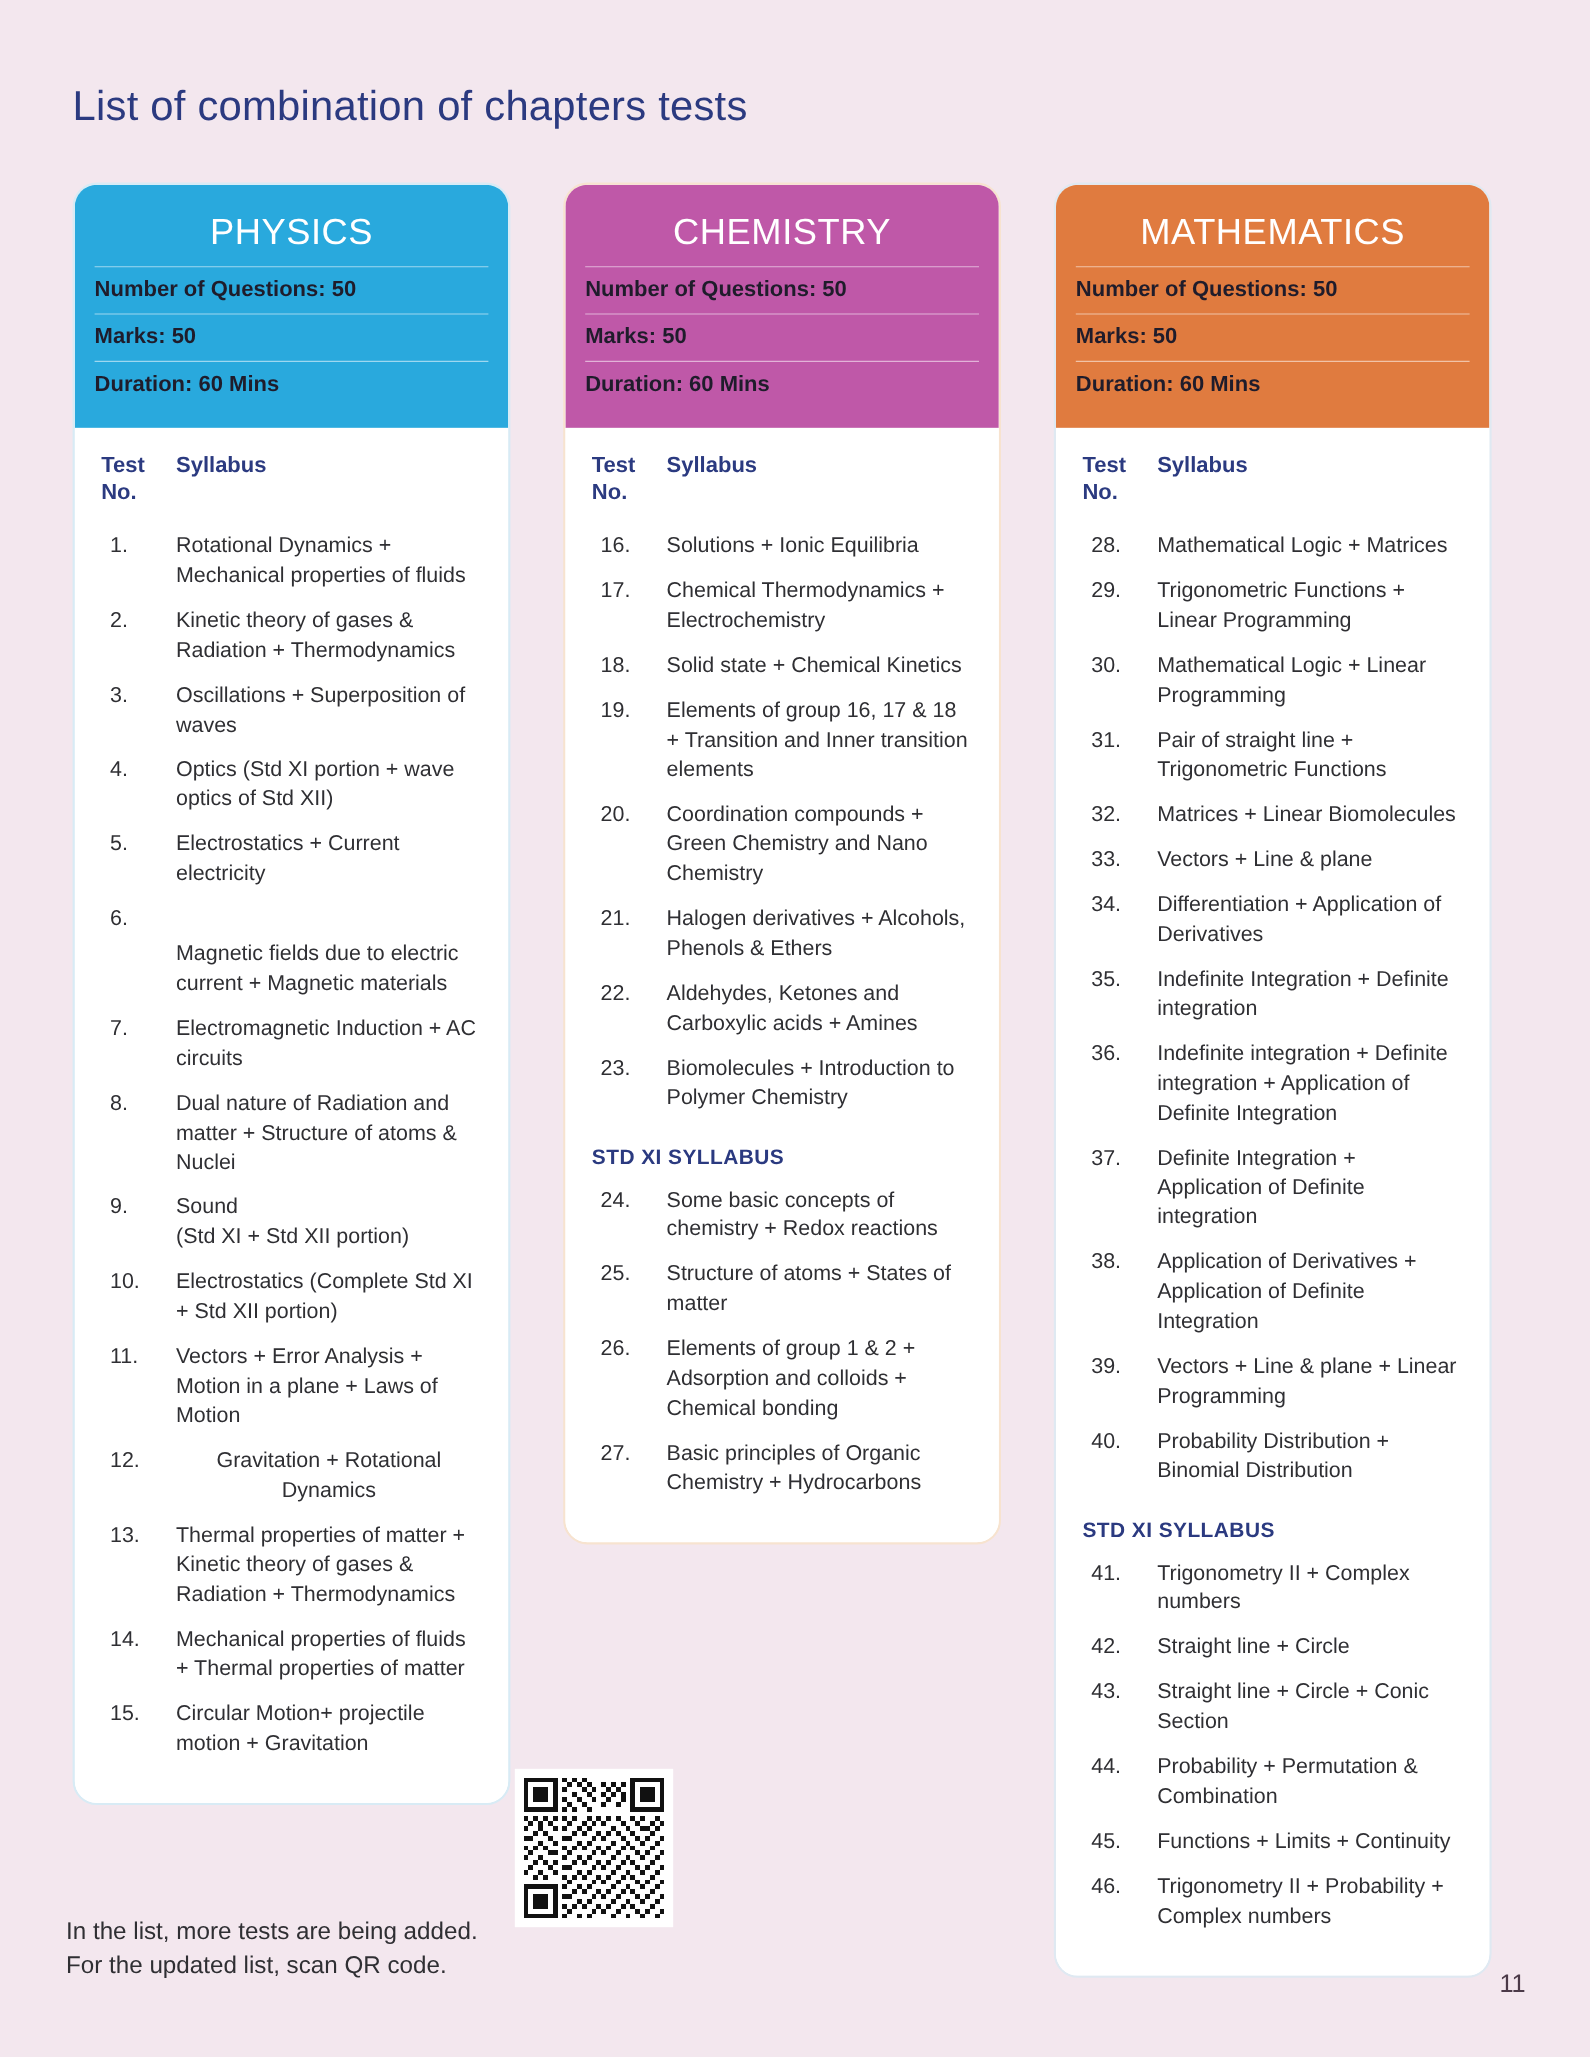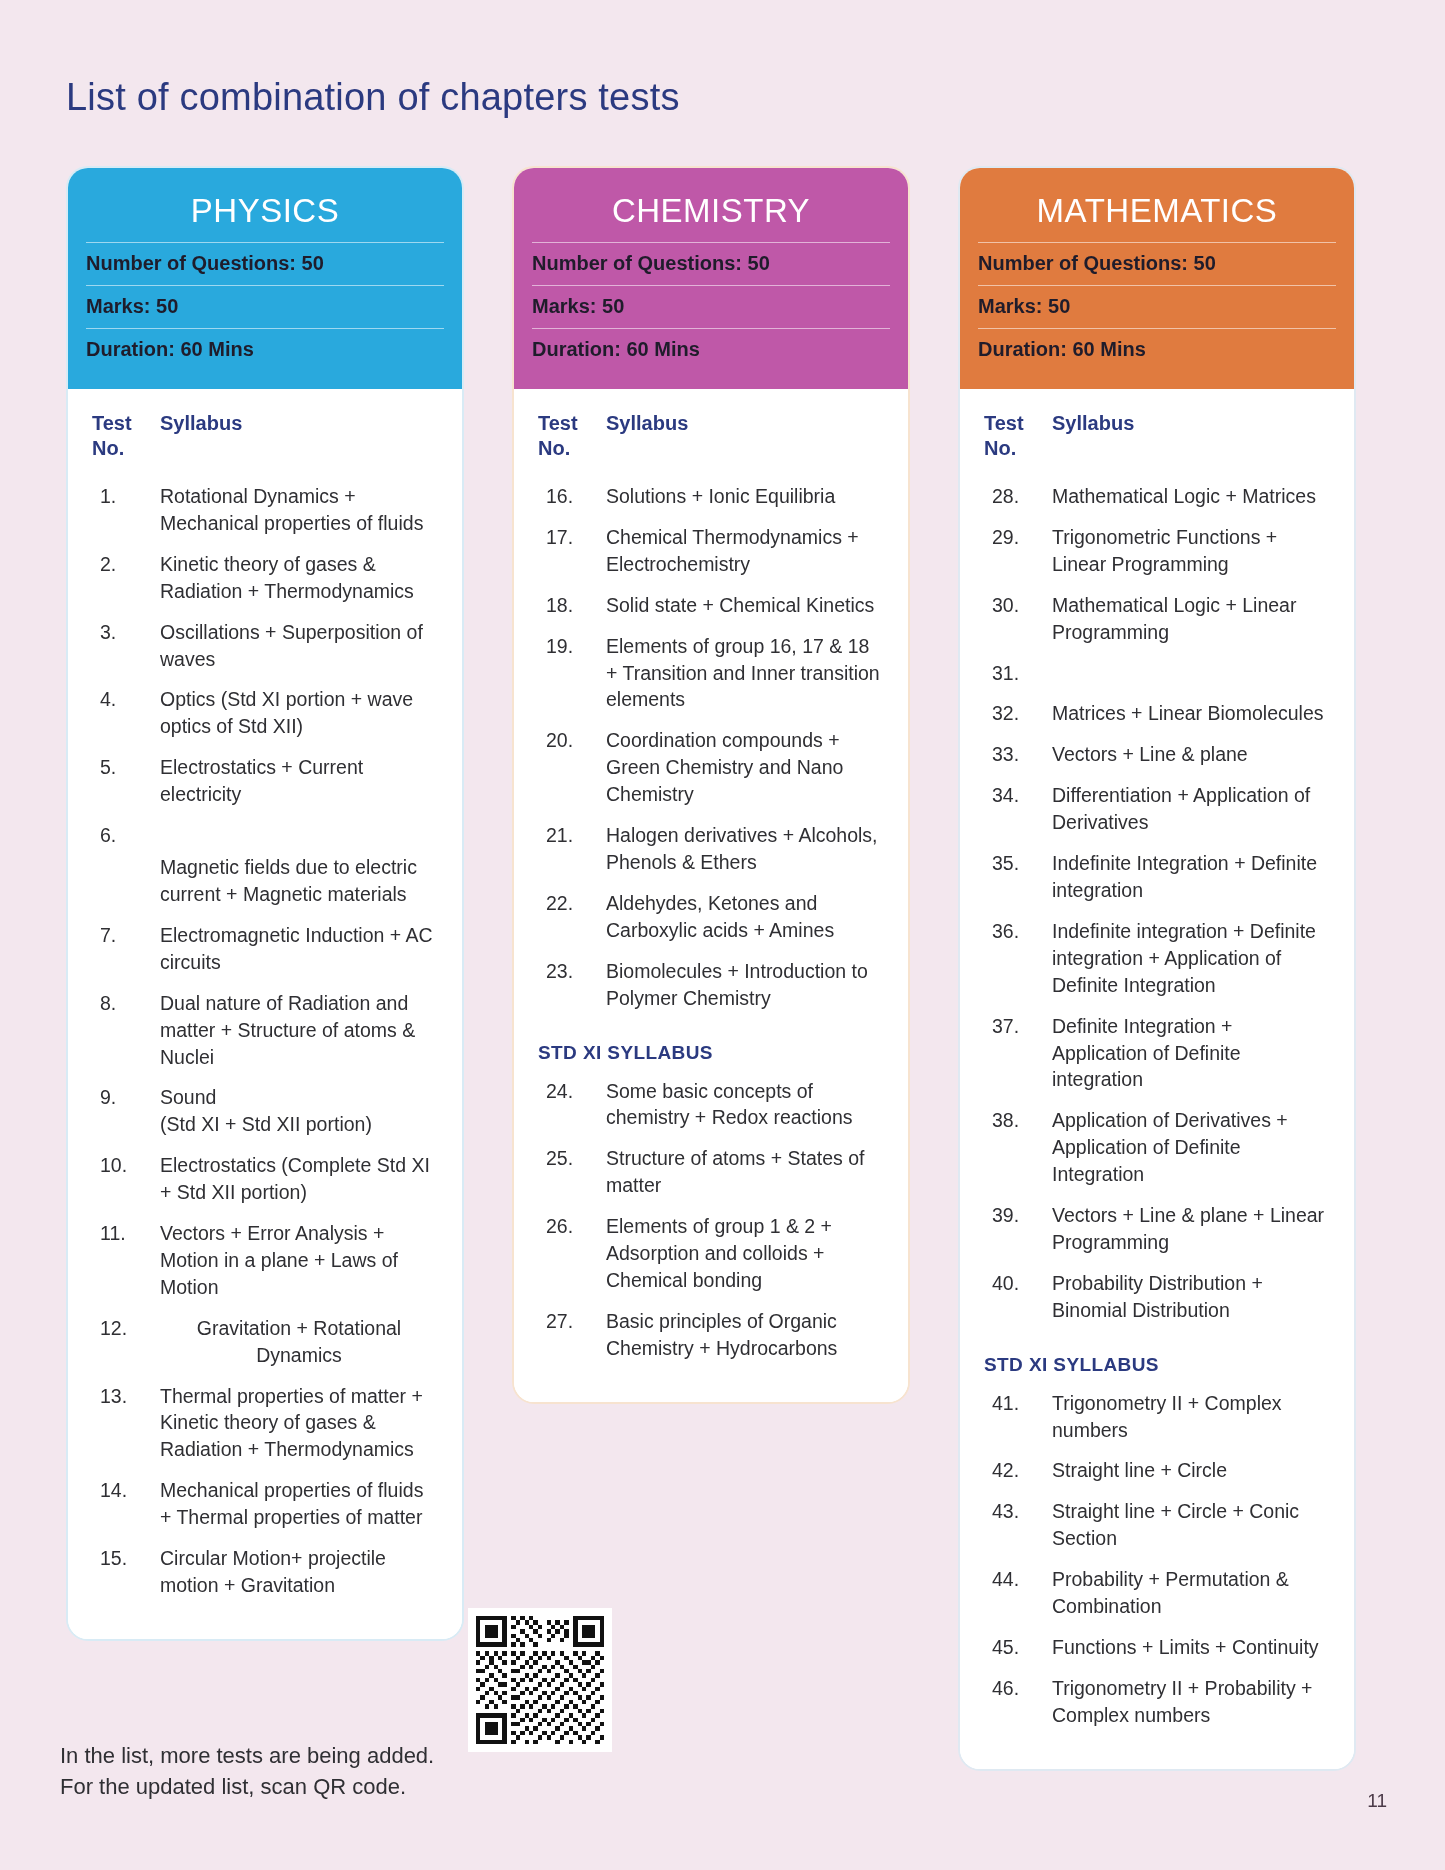--- a/index.html
+++ b/index.html
@@ -127,21 +127,21 @@
     height: 144px;
     background: #ffffff;
     padding: 8px;
     box-sizing: border-box;
   }
   .qr-wrap svg { display: block; }
   .page-number {
     position: absolute;
     right: 58px;
     top: 1790px;
-    font-size: 19px;
+    font-size: 23px;
     color: #4b3a48;
   }
 </style>
 </head>
 <body>
 
 <div class="page">
 
   <div class="page-title">List of combination of chapters tests</div>
 
@@ -319,20 +319,21 @@
             <div class="list-item">
               <div class="num">29.</div>
               <div class="txt" style="white-space: pre-line;">Trigonometric Functions + Linear Programming</div>
             </div>
             <div class="list-item">
               <div class="num">30.</div>
               <div class="txt" style="white-space: pre-line;">Mathematical Logic + Linear Programming</div>
             </div>
             <div class="list-item">
               <div class="num">31.</div>
+              <div class="txt" style="white-space: pre-line;">Pair of straight line + Trigonometric Functions</div>
             </div>
             <div class="list-item">
               <div class="num">32.</div>
               <div class="txt" style="white-space: pre-line;">Matrices + Linear Biomolecules</div>
             </div>
             <div class="list-item">
               <div class="num">33.</div>
               <div class="txt" style="white-space: pre-line;">Vectors + Line &amp; plane</div>
             </div>
             <div class="list-item">

